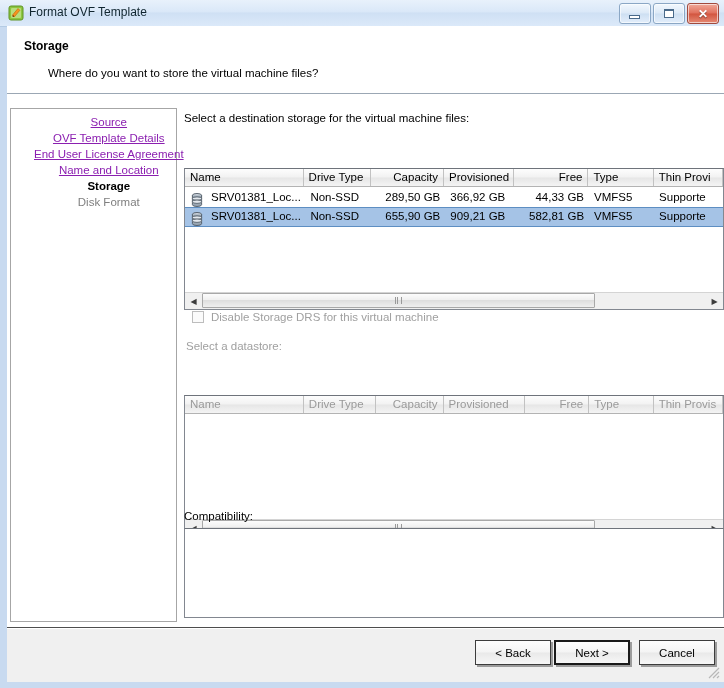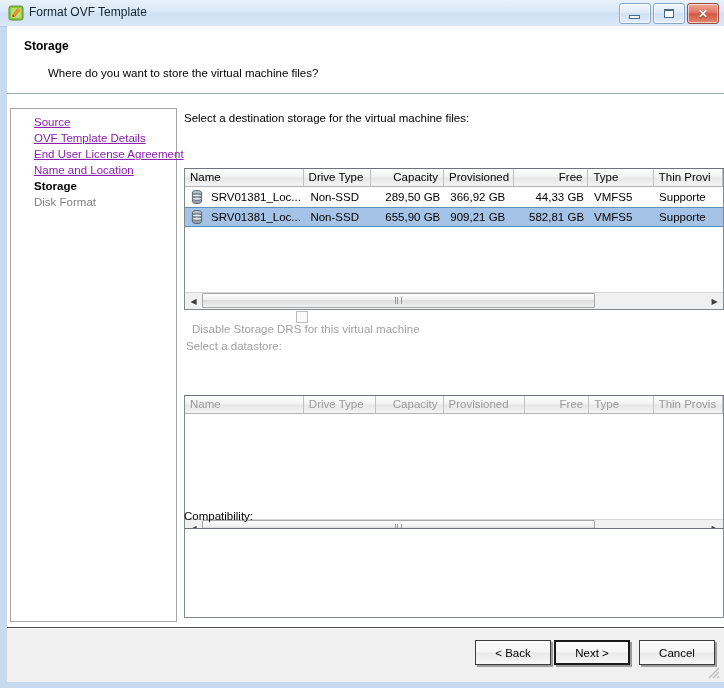--- a/index.html
+++ b/index.html
@@ -79,21 +79,21 @@
   }
   
   .sidebar{
     position:absolute;left:10px;top:108px;width:167px;height:514px;
     background:#ffffff;
     border:1px solid #a6a6a6;
     box-sizing:border-box;
   }
   .nav-list{position:absolute;left:23px;top:5px;}
   .nav-item{
-    height:16px;line-height:16px;font-size:11.5px;white-space:nowrap;
+    height:16px;line-height:16px;font-size:11.5px;white-space:nowrap;text-align:center;
   }
   .nav-item.link{color:#8b1fb0;text-decoration:underline;cursor:pointer;}
   .nav-item.current{color:#000;font-weight:bold;}
   .nav-item.future{color:#7f7f7f;}
   
   .content{position:absolute;left:182px;top:108px;width:542px;height:514px;}
   .lbl{font-size:11.5px;color:#000;}
   .lbl.dim{color:#a0a0a0;}
   .caption1{position:absolute;left:2px;top:4px;}
   
@@ -115,21 +115,21 @@
   .th{
     box-sizing:border-box;height:17px;line-height:17px;
     border-right:1px solid #c2c2c2;
     font-size:11.5px;color:#000;
     padding:0 5px;white-space:nowrap;overflow:hidden;
   }
   .th.dim{color:#9a9a9a;}
   .th.right{text-align:right;}
   .tbody{position:relative;background:#ffffff;height:100%;}
   .trow{
-    display:flex;height:20px;align-items:center;box-sizing:border-box;
+    display:flex;height:20px;align-items:flex-end;box-sizing:border-box;
   }
   .trow.sel{
     background:#a5c3e6;
     border-top:1px solid #5d8ec2;
     border-bottom:1px solid #5d8ec2;
   }
   .td{
     box-sizing:border-box;height:19px;line-height:19px;
     font-size:11.5px;color:#000;padding:0 5px;white-space:nowrap;overflow:hidden;
   }
@@ -150,21 +150,21 @@
   .sb-track{flex:1 1 auto;height:16px;position:relative;background:#f0f0f0;}
   .sb-thumb{
     position:absolute;left:0;top:0;height:15px;width:78%;
     background:linear-gradient(to bottom,#fcfcfc 0%,#f0f0f0 45%,#dedede 50%,#efefef 100%);
     border:1px solid #a8a8a8;box-sizing:border-box;border-radius:1px;
     display:flex;align-items:center;justify-content:center;
   }
   .grip{width:5px;height:7px;border-left:1px solid #999;border-right:1px solid #999;}
   .grip::after{content:"";display:block;margin-left:1px;width:1px;height:7px;background:#999;}
   
-  .chkrow{position:absolute;left:10px;top:203px;display:flex;align-items:center;flex-direction:column;}
+  .chkrow{position:absolute;left:10px;top:203px;display:flex;align-items:flex-end;}
   .chkbox{
     width:12px;height:12px;box-sizing:border-box;
     border:1px solid #bdbdbd;background:#fbfbfb;margin-right:7px;
   }
   .caption2{position:absolute;left:4px;top:232px;}
   .caption3{position:absolute;left:2px;top:402px;}
   
   .compatbox{
     position:absolute;left:2px;top:420px;width:540px;height:90px;
     background:#ffffff;border:1px solid #828790;border-top-color:#6e737b;

